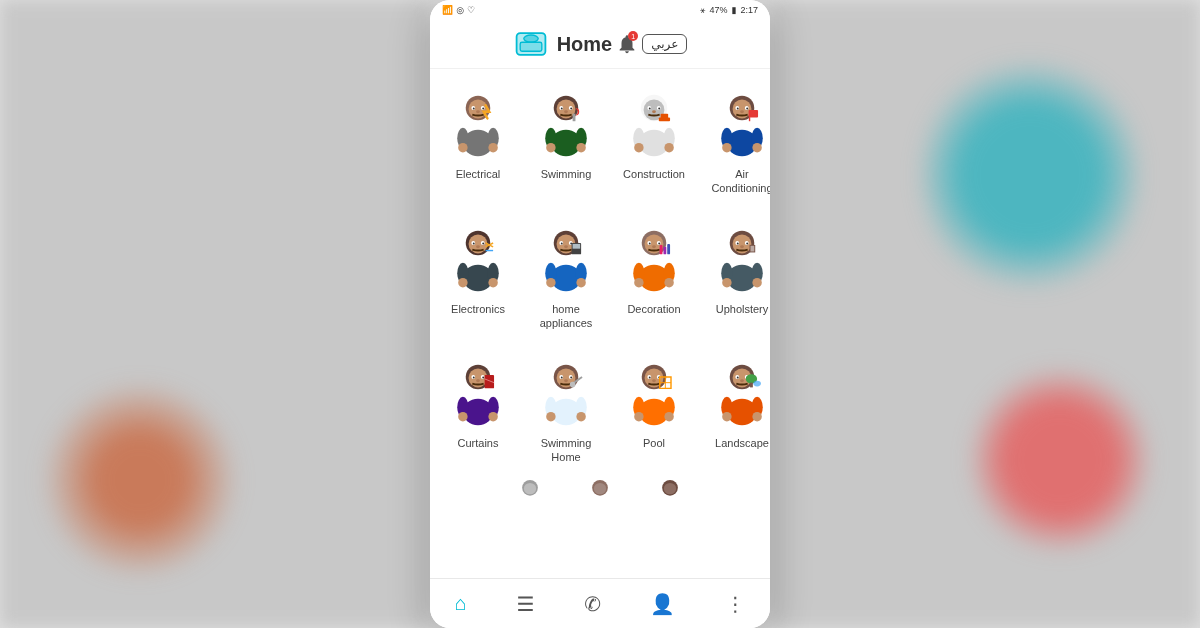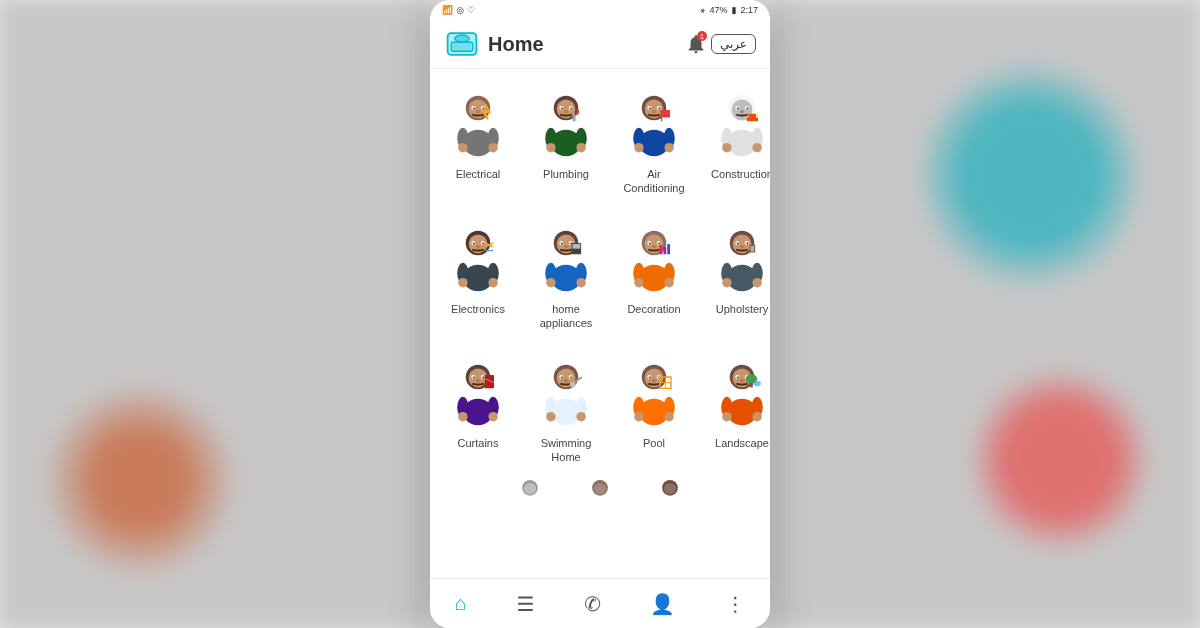--- a/index.html
+++ b/index.html
@@ -107,21 +107,21 @@
       display: flex;
       gap: 4px;
       align-items: center;
       font-size: 9px;
     }
 
     
     .header {
       display: flex;
       align-items: center;
-      justify-content: space-between;
+      justify-content: center;
       padding: 6px 14px;
       background: #fff;
       border-bottom: 1px solid #f0f0f0;
     }
     .header-left {
       display: flex;
       align-items: center;
       gap: 8px;
     }
     .app-logo {
@@ -356,21 +356,51 @@
     <ellipse cx="14" cy="50" rx="6" ry="11" fill="#1b5e20"></ellipse>
     <ellipse cx="46" cy="50" rx="6" ry="11" fill="#1b5e20"></ellipse>
 
     <circle cx="14" cy="60" r="5" fill="#c8956c"></circle>
     <circle cx="46" cy="60" r="5" fill="#c8956c"></circle>
 
     <path d="M40 18 Q45 22 40 26 Q44 26 44 22 Q44 18 40 18Z" fill="#e53935"></path>
               <rect x="37" y="24" width="3" height="8" fill="#9e9e9e"></rect>
   </svg>
           </div>
-          <span class="service-label">Plumbing</span>
+          <span class="service-label">Swimming</span>
+        </div>
+        <div class="service-item">
+          <div class="service-icon">
+            <svg class="char-figure" viewBox="0 0 60 72" xmlns="http://www.w3.org/2000/svg">
+
+    <ellipse cx="30" cy="55" rx="16" ry="14" fill="#e0e0e0"></ellipse>
+
+    <circle cx="30" cy="18" r="14" fill="#f5f5f5" opacity="0.9"></circle>
+              <circle cx="30" cy="20" r="11" fill="#bdbdbd"></circle>
+
+    <circle cx="25" cy="18" r="2" fill="white"></circle>
+    <circle cx="35" cy="18" r="2" fill="white"></circle>
+    <circle cx="25.5" cy="18.5" r="1" fill="#333"></circle>
+    <circle cx="35.5" cy="18.5" r="1" fill="#333"></circle>
+
+    <ellipse cx="30" cy="22" rx="2" ry="1.5" fill="#b07a55"></ellipse>
+
+    <path d="M24 25 Q30 27 36 25" stroke="#4a2c0a" stroke-width="2" fill="none"></path>
+
+    <ellipse cx="14" cy="50" rx="6" ry="11" fill="#e0e0e0"></ellipse>
+    <ellipse cx="46" cy="50" rx="6" ry="11" fill="#e0e0e0"></ellipse>
+
+    <circle cx="14" cy="60" r="5" fill="#c8956c"></circle>
+    <circle cx="46" cy="60" r="5" fill="#c8956c"></circle>
+
+    <rect x="35" y="28" width="12" height="4" rx="1" fill="#e65100"></rect>
+              <rect x="37" y="24" width="8" height="5" rx="1" fill="#e65100"></rect>
+  </svg>
+          </div>
+          <span class="service-label">Construction</span>
         </div>
         <div class="service-item">
           <div class="service-icon">
             <svg class="char-figure" viewBox="0 0 60 72" xmlns="http://www.w3.org/2000/svg">
 
     <ellipse cx="30" cy="55" rx="16" ry="14" fill="#0d47a1"></ellipse>
 
     <circle cx="30" cy="18" r="13" fill="#6D4C41"></circle>
               <circle cx="30" cy="19" r="10" fill="#c8956c"></circle>
 
@@ -387,50 +417,20 @@
     <ellipse cx="46" cy="50" rx="6" ry="11" fill="#0d47a1"></ellipse>
 
     <circle cx="14" cy="60" r="5" fill="#c8956c"></circle>
     <circle cx="46" cy="60" r="5" fill="#c8956c"></circle>
 
     <rect x="37" y="20" width="10" height="8" rx="1" fill="#e53935"></rect>
               <line x1="38" y1="28" x2="38" y2="32" stroke="#e53935" stroke-width="1.5"></line>
   </svg>
           </div>
           <span class="service-label">Air Conditioning</span>
-        </div>
-        <div class="service-item">
-          <div class="service-icon">
-            <svg class="char-figure" viewBox="0 0 60 72" xmlns="http://www.w3.org/2000/svg">
-
-    <ellipse cx="30" cy="55" rx="16" ry="14" fill="#e0e0e0"></ellipse>
-
-    <circle cx="30" cy="18" r="14" fill="#f5f5f5" opacity="0.9"></circle>
-              <circle cx="30" cy="20" r="11" fill="#bdbdbd"></circle>
-
-    <circle cx="25" cy="18" r="2" fill="white"></circle>
-    <circle cx="35" cy="18" r="2" fill="white"></circle>
-    <circle cx="25.5" cy="18.5" r="1" fill="#333"></circle>
-    <circle cx="35.5" cy="18.5" r="1" fill="#333"></circle>
-
-    <ellipse cx="30" cy="22" rx="2" ry="1.5" fill="#b07a55"></ellipse>
-
-    <path d="M24 25 Q30 27 36 25" stroke="#4a2c0a" stroke-width="2" fill="none"></path>
-
-    <ellipse cx="14" cy="50" rx="6" ry="11" fill="#e0e0e0"></ellipse>
-    <ellipse cx="46" cy="50" rx="6" ry="11" fill="#e0e0e0"></ellipse>
-
-    <circle cx="14" cy="60" r="5" fill="#c8956c"></circle>
-    <circle cx="46" cy="60" r="5" fill="#c8956c"></circle>
-
-    <rect x="35" y="28" width="12" height="4" rx="1" fill="#e65100"></rect>
-              <rect x="37" y="24" width="8" height="5" rx="1" fill="#e65100"></rect>
-  </svg>
-          </div>
-          <span class="service-label">Construction</span>
         </div>
         <div class="service-item">
           <div class="service-icon">
             <svg class="char-figure" viewBox="0 0 60 72" xmlns="http://www.w3.org/2000/svg">
 
     <ellipse cx="30" cy="55" rx="16" ry="14" fill="#37474f"></ellipse>
 
     <circle cx="30" cy="18" r="13" fill="#4E342E"></circle>
               <circle cx="30" cy="19" r="10" fill="#c8956c"></circle>
 

